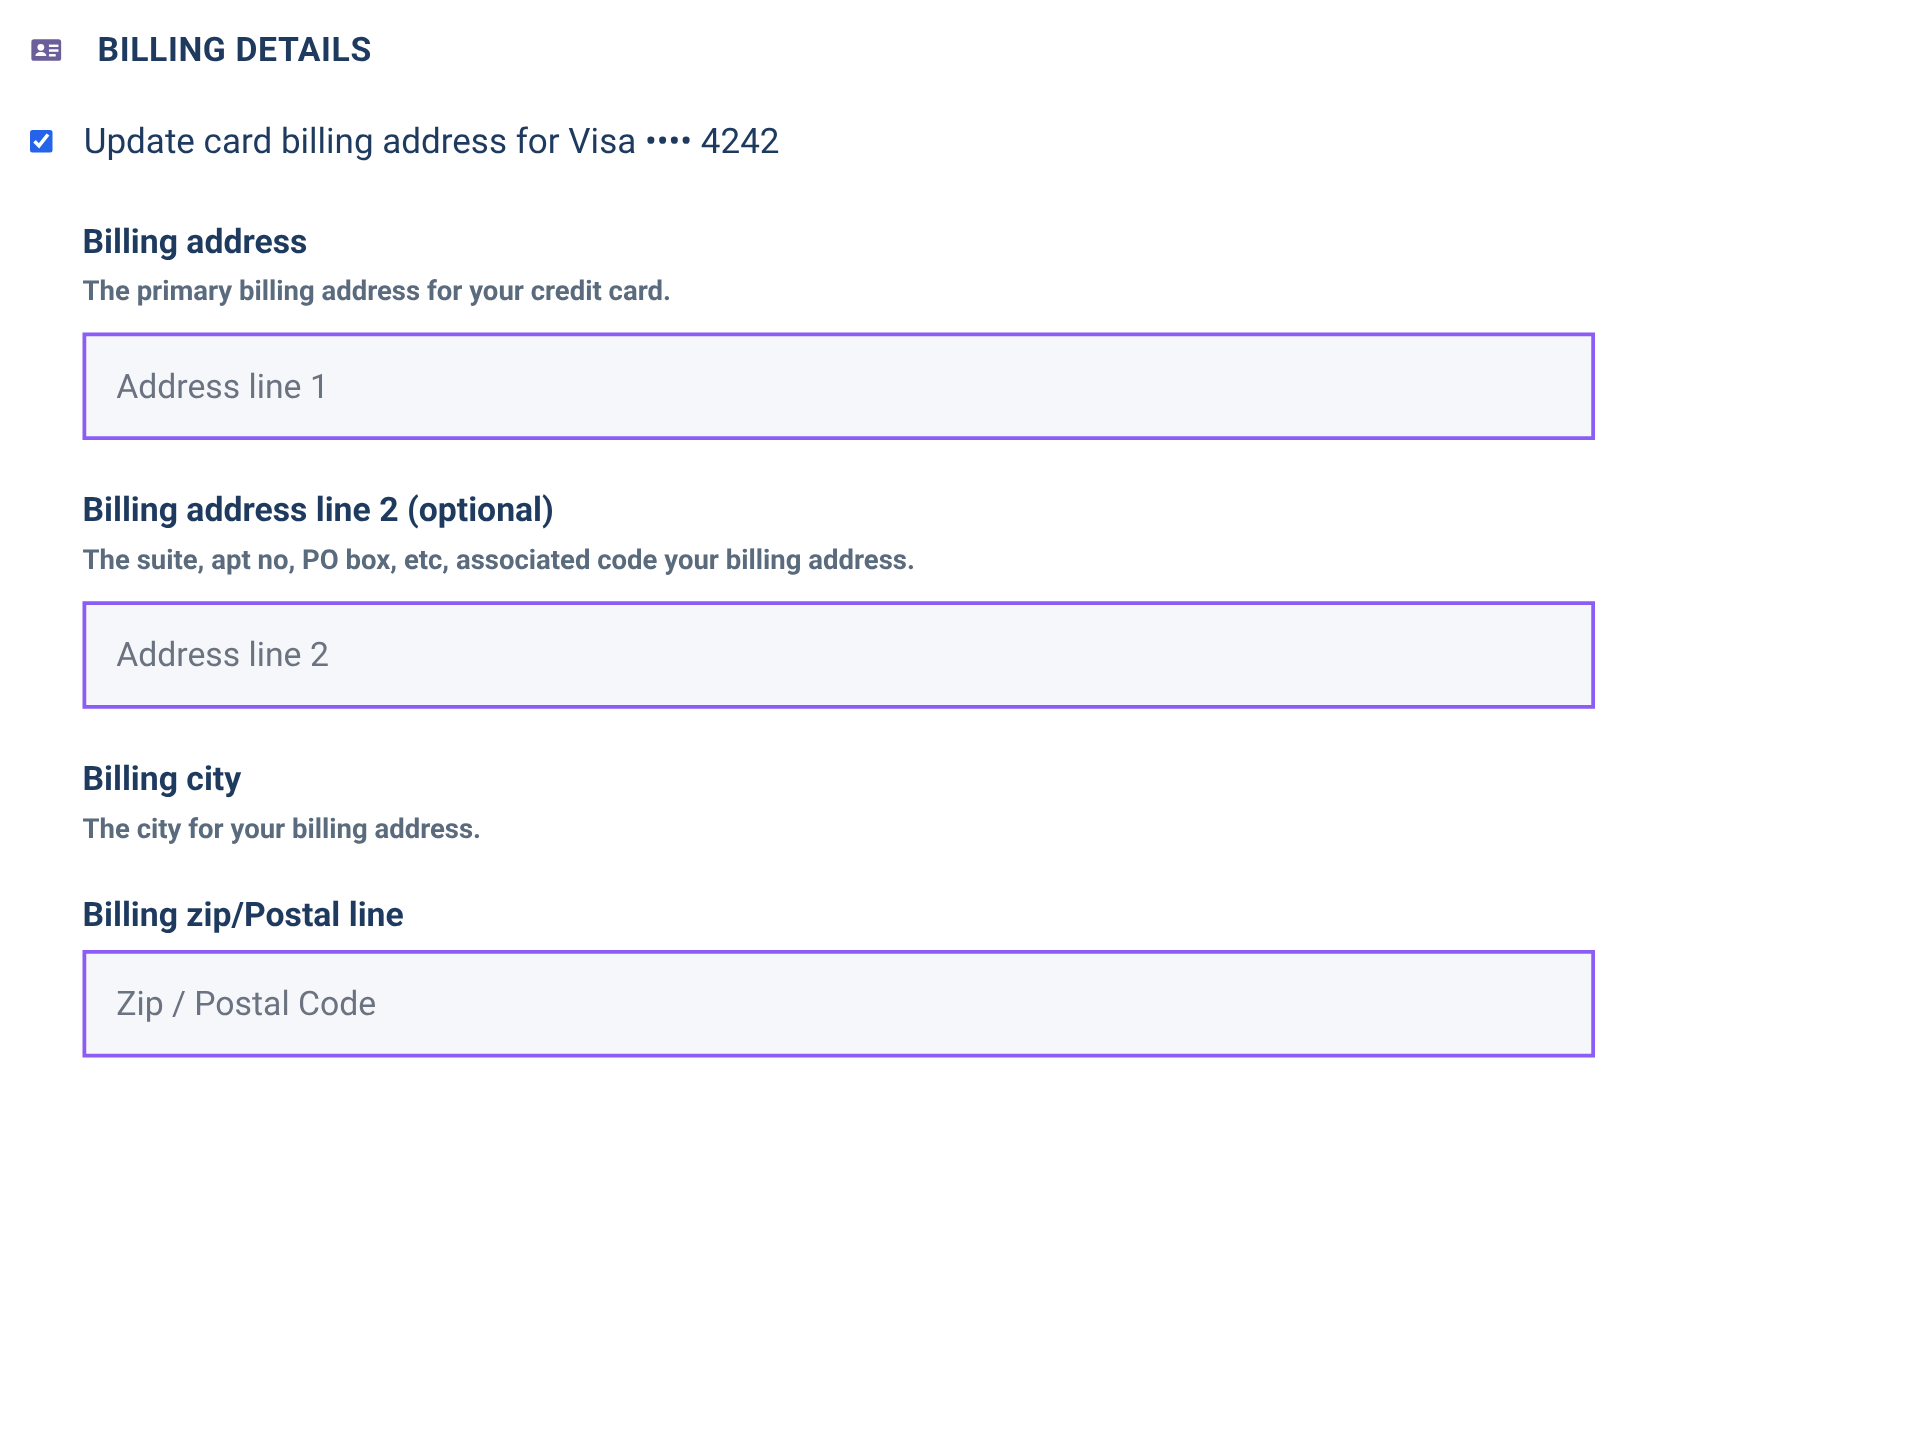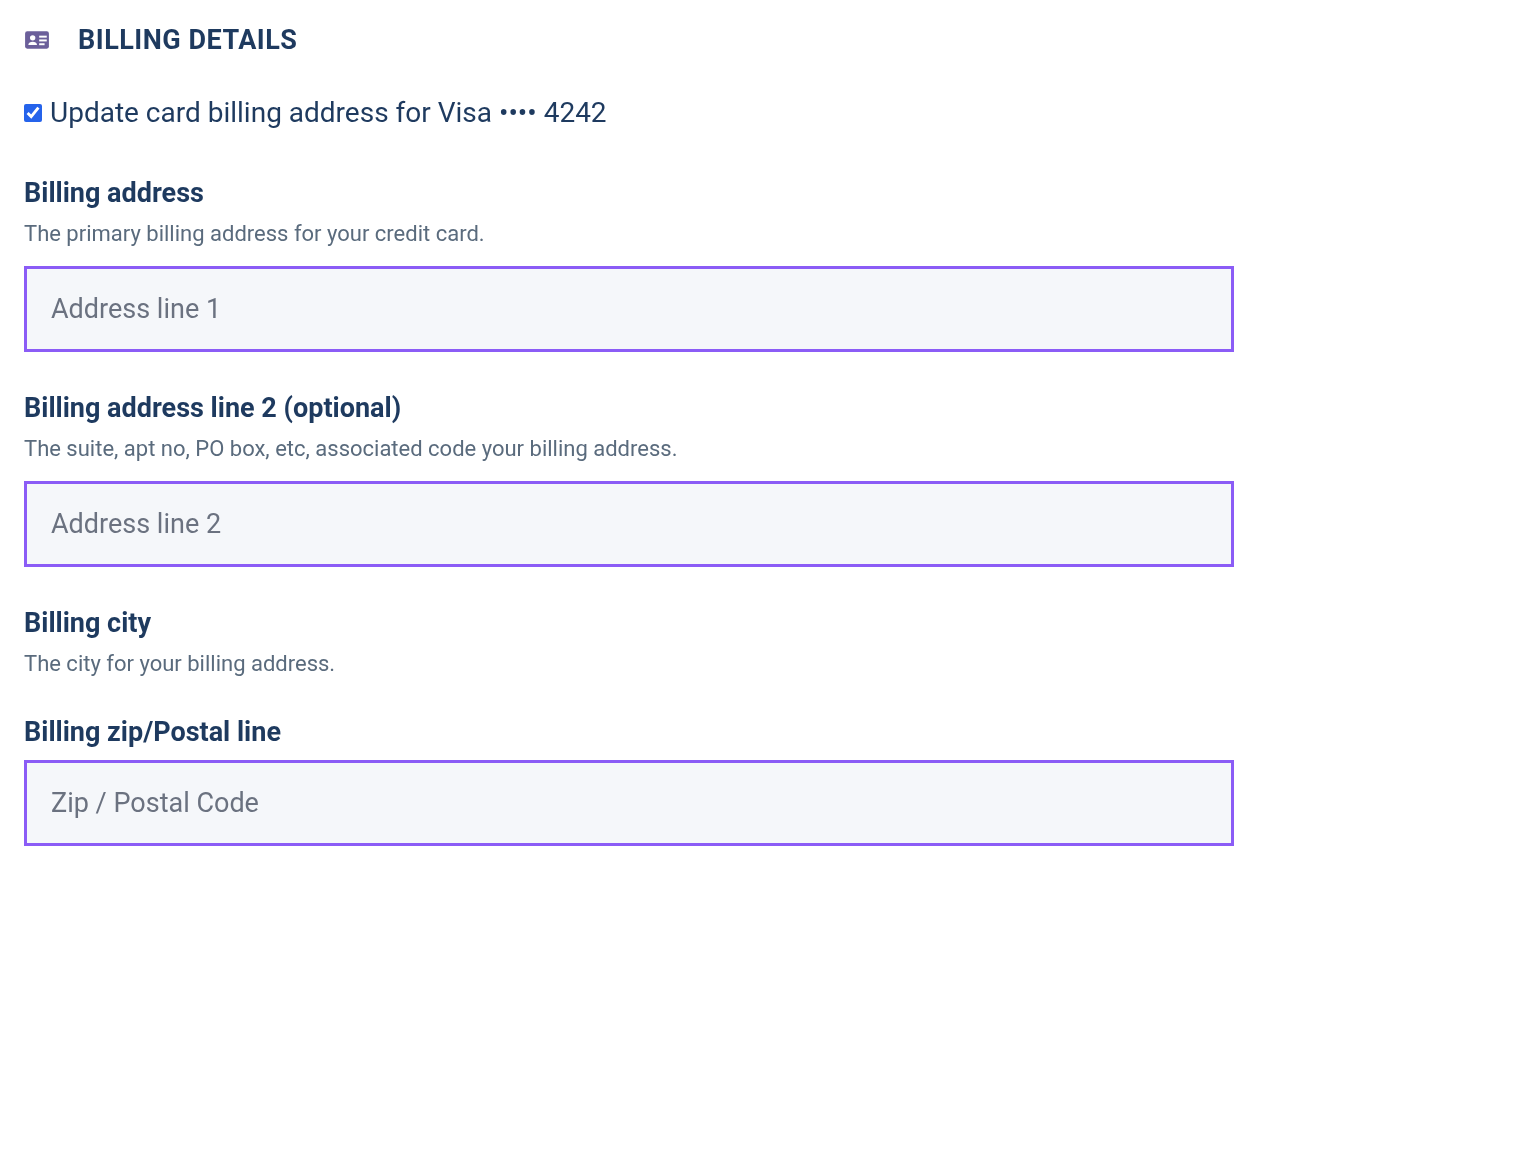--- a/index.html
+++ b/index.html
@@ -27,48 +27,49 @@
     .header-title {
       font-size: 27px;
       font-weight: 700;
       letter-spacing: 0.5px;
       color: #1e3a5f;
       text-transform: uppercase;
     }
     .checkbox-row {
       display: flex;
       align-items: center;
-      gap: 8px;
+      gap: 25px;
       margin-bottom: 48px;
     }
     .checkbox-row input[type="checkbox"] {
       width: 18px;
       height: 18px;
       accent-color: #2563eb;
       cursor: pointer;
     }
     .checkbox-label {
       font-size: 28px;
       color: #1e3a5f;
       font-weight: 400;
     }
     .field-group {
       margin-bottom: 40px;
+      margin-left: 42px;
     }
     .field-label {
       font-size: 27px;
       font-weight: 700;
       color: #1e3a5f;
       margin-bottom: 12px;
     }
     .field-description {
       font-size: 22px;
       color: #5a6b7d;
       margin-bottom: 20px;
-      font-weight: 400;
+      font-weight: 700;
     }
     .field-input {
       width: 100%;
       max-width: 1210px;
       padding: 24px 24px;
       font-size: 27px;
       border: 3px solid #8b5cf6;
       background-color: #f5f7fa;
       color: #1e3a5f;
       outline: none;

